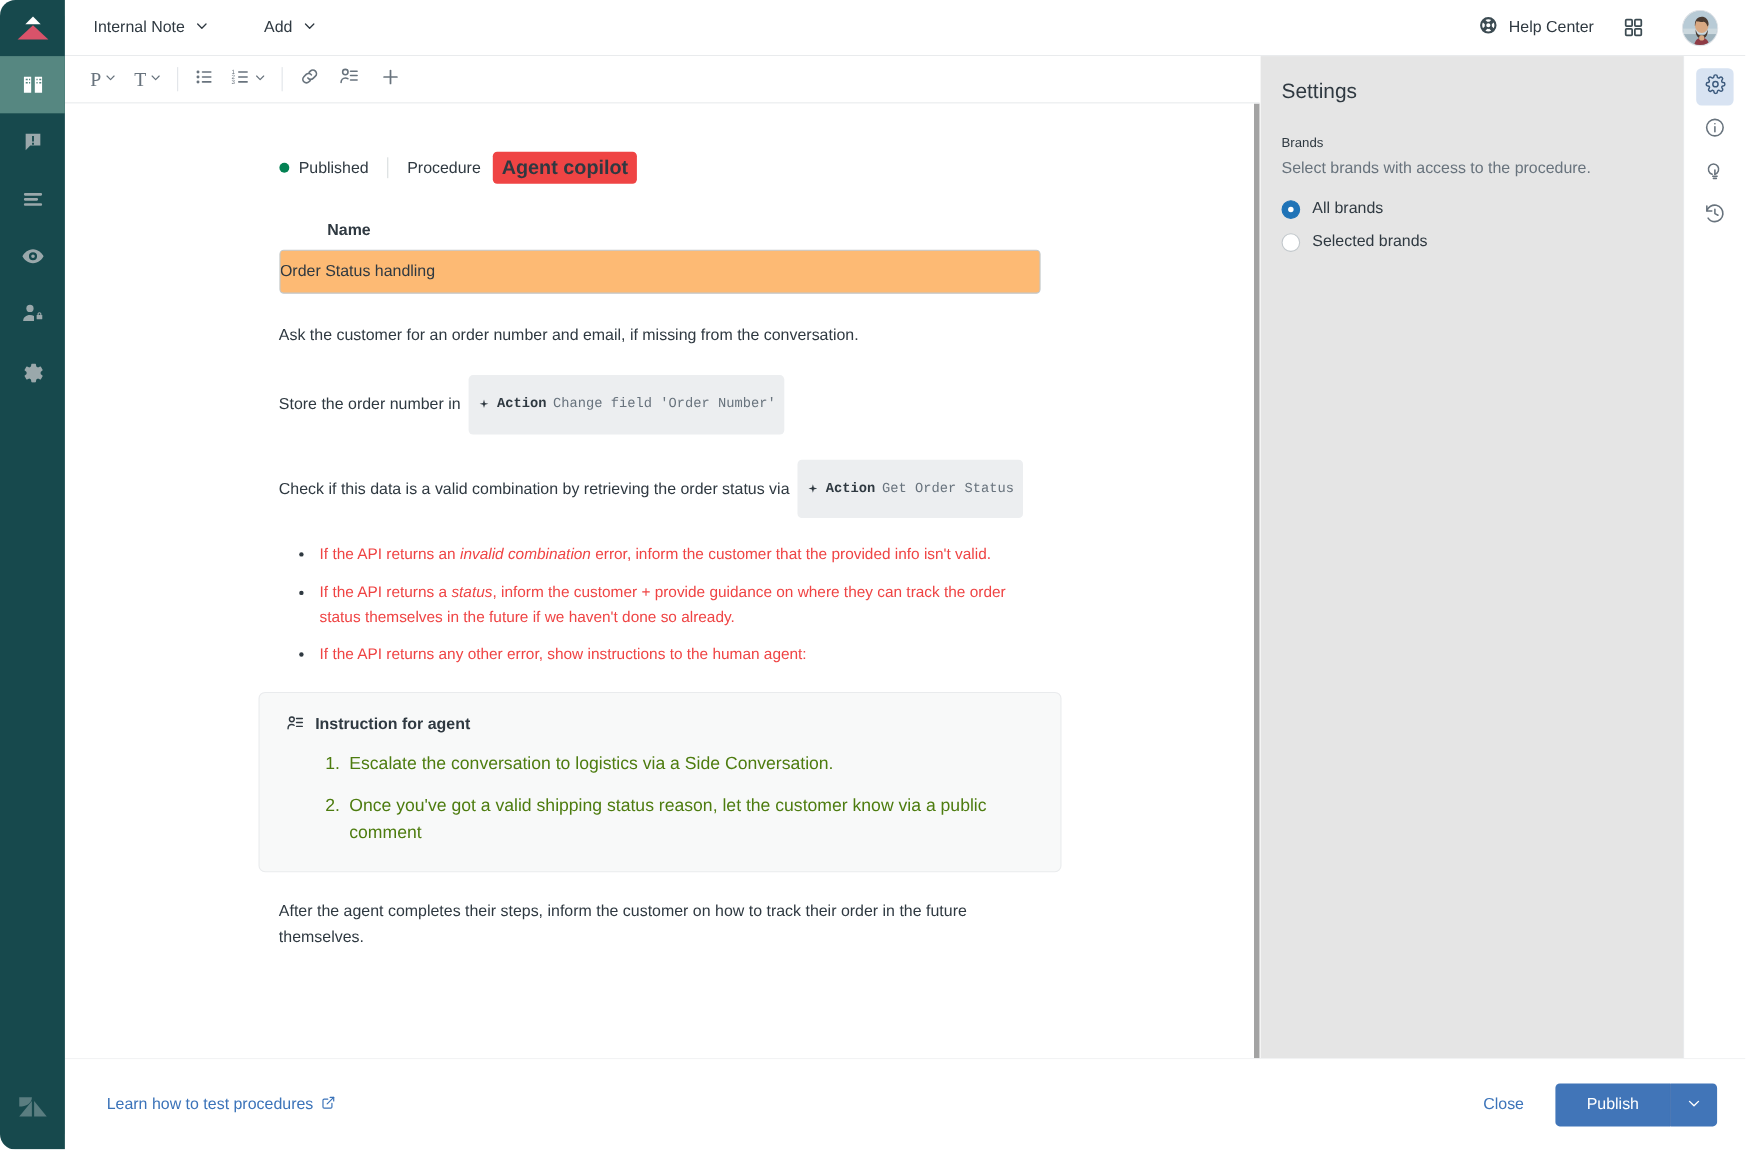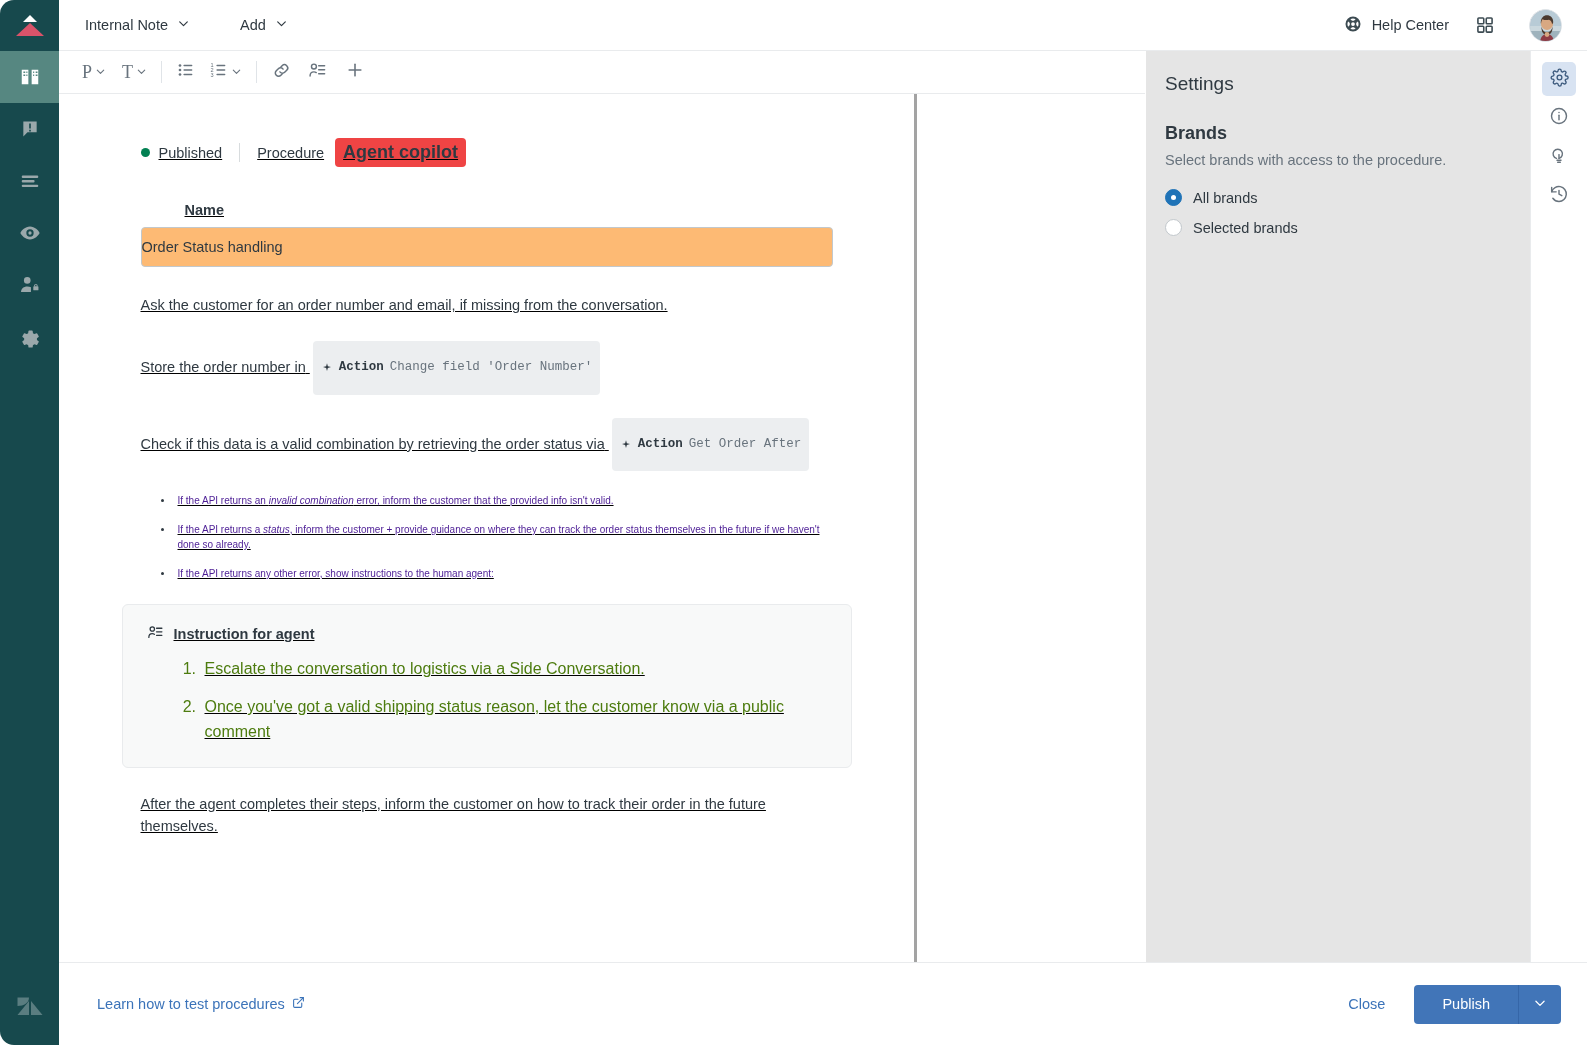--- a/index.html
+++ b/index.html
@@ -106,25 +106,24 @@
     display: flex; align-items: center; justify-content: center;
     color: #68737d; cursor: pointer; border-radius: 4px;
     padding: 0 3px;
   }
   .tbtn .caret { margin-left: 3px; }
   .tb-sep { width: 1px; height: 22px; background: #e0e4e8; margin: 0 9px; }
 
   
   .editor {
     position: absolute; left: 59px; top: 94px;
-    width: 858px; height: 868px;
+    width: 1086px; height: 868px;
     background: #ffffff;
-    border-right: 3px solid #a3a3a3;
+    border-right: 5px solid #a3a3a3;
     overflow: hidden;
-    text-decoration: underline;
   }
   .doc { width: 692px; margin: 0 auto; padding-top: 44px; }
 
   .statusrow { display: flex; align-items: center; gap: 0; margin-bottom: 35px; }
   .dot { width: 9px; height: 9px; border-radius: 50%; background: #038153; margin-right: 9px; }
   .status-text { font-size: 14.5px; color: #2f3941; }
   .vsep { width: 1px; height: 19px; background: #d8dcde; margin: 0 17px; }
   .type-text { font-size: 14.5px; color: #2f3941; margin-right: 11px; }
   .pill {
     font-size: 18px; font-weight: bold; color: #2f3941;
@@ -155,21 +154,21 @@
     font-family: "Liberation Mono", monospace;
     font-size: 12.5px; font-weight: bold; color: #2f3941;
   }
   .chip .chip-val {
     font-family: "Liberation Mono", monospace;
     font-size: 12.5px; color: #68737d;
   }
 
   ul.blist { margin: 24px 0 0 20px; padding-left: 13px; }
   ul.blist li {
-    font-size: 10px; color: #4c1d95; line-height: 1.55;
+    font-size: 14px; color: #ef4444; line-height: 1.55;
     margin-bottom: 13px; padding-left: 4px;
   }
   ul.blist li::marker { color: #2f3941; }
 
   .callout {
     margin-top: 23px;
     width: 730px; margin-left: -19px;
     background: #f8f9f9;
     border: 1px solid #e9ebed;
     border-radius: 6px;
@@ -190,23 +189,23 @@
 
   
   .settings {
     position: absolute; left: 1146px; top: 51px;
     width: 384px; height: 911px;
     background: #e5e5e5;
     padding: 22px 0 0 19px;
     z-index: 3;
   }
   .settings-title { font-size: 19px; color: #2f3941; margin-bottom: 28px; font-weight: normal; }
-  .settings-sub { font-size: 18px; font-weight: bold; color: #2f3941; margin-bottom: 8px; }
+  .settings-sub { font-size: 12px; font-weight: normal; color: #2f3941; margin-bottom: 8px; }
   .settings-desc { font-size: 14.5px; color: #68737d; margin-bottom: 21px; }
-  .radio-row { display: flex; align-items: center; gap: 11px; margin-bottom: 13px; cursor: pointer; }
+  .radio-row { display: flex; align-items: flex-start; gap: 11px; margin-bottom: 13px; cursor: pointer; }
   .radio {
     width: 17px; height: 17px; border-radius: 50%;
     border: 1px solid #c2c8cc; background: #fff;
     display: flex; align-items: center; justify-content: center;
     flex: none;
   }
   .radio.checked { background: #1f73b7; border-color: #1f73b7; }
   .radio.checked::after {
     content: ""; width: 5px; height: 5px; border-radius: 50%; background: #fff;
   }
@@ -523,21 +522,21 @@
 
       <div class="para tight">
         <span>Check if this data is a valid combination by retrieving the order status via</span>
         <span class="chip">
           <span class="sparkle">
             <svg width="12" height="12" viewBox="0 0 24 24" fill="#2f3941">
               <path d="M12 2.5l1.7 6 6.3 1.7-6.3 1.7-1.7 6-1.7-6L4 10.2l6.3-1.7z"></path>
             </svg>
           </span>
           <span class="chip-kind">Action</span>
-          <span class="chip-val">Get Order After</span>
+          <span class="chip-val">Get Order Status</span>
         </span>
       </div>
 
       <ul class="blist">
         <li>
           <span>If the API returns an </span><em>invalid combination</em><span> error, inform the customer that the provided info isn't valid.</span>
         </li>
         <li>
           <span>If the API returns a </span><em>status</em><span>, inform the customer + provide guidance on where they can track the order status themselves in the future if we haven't done so already.</span>
         </li>

